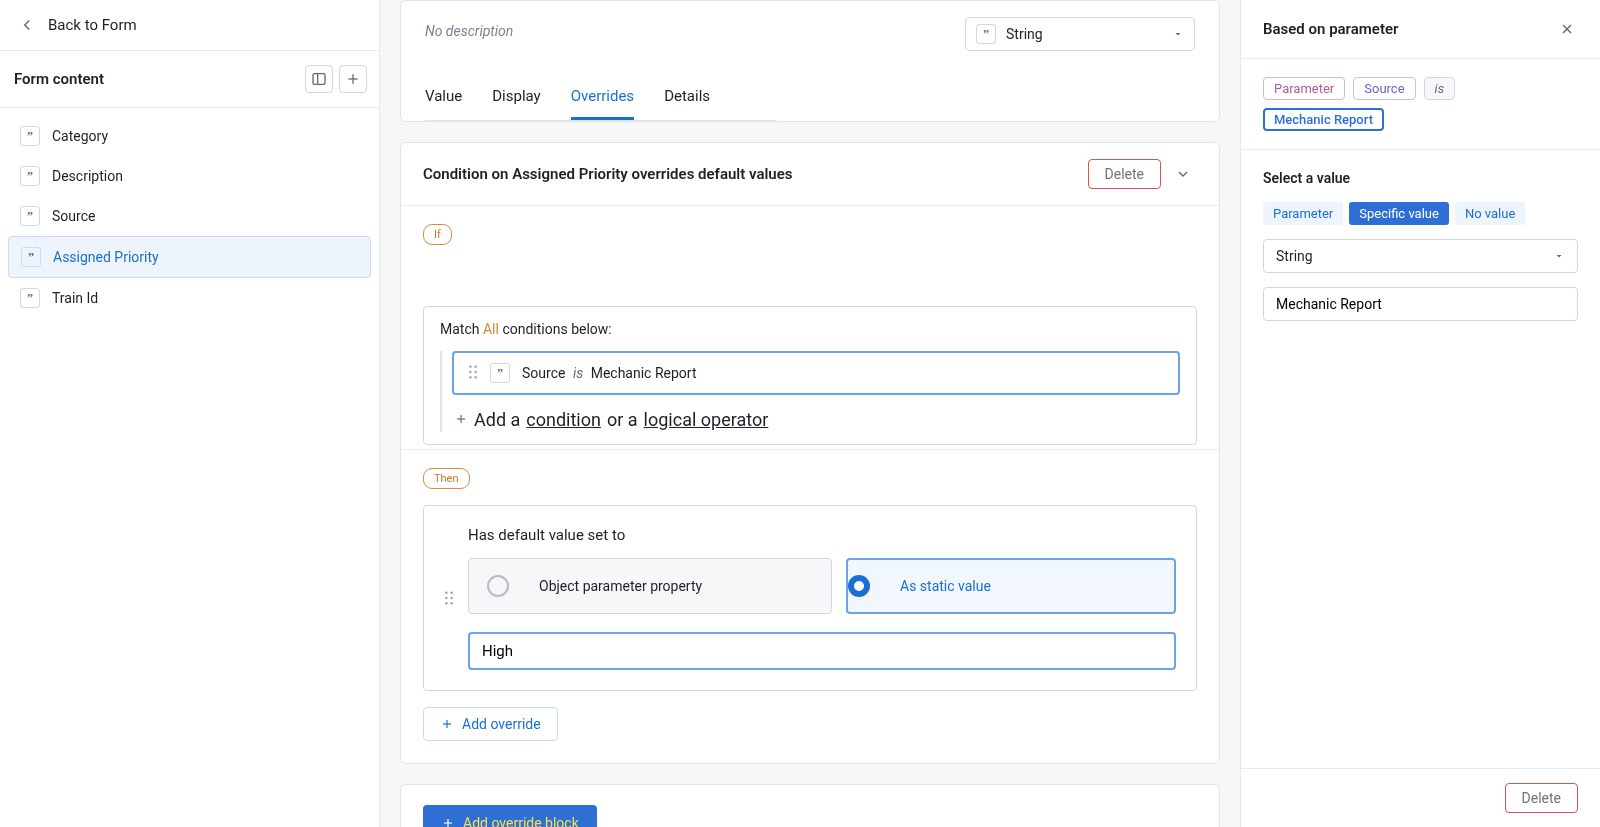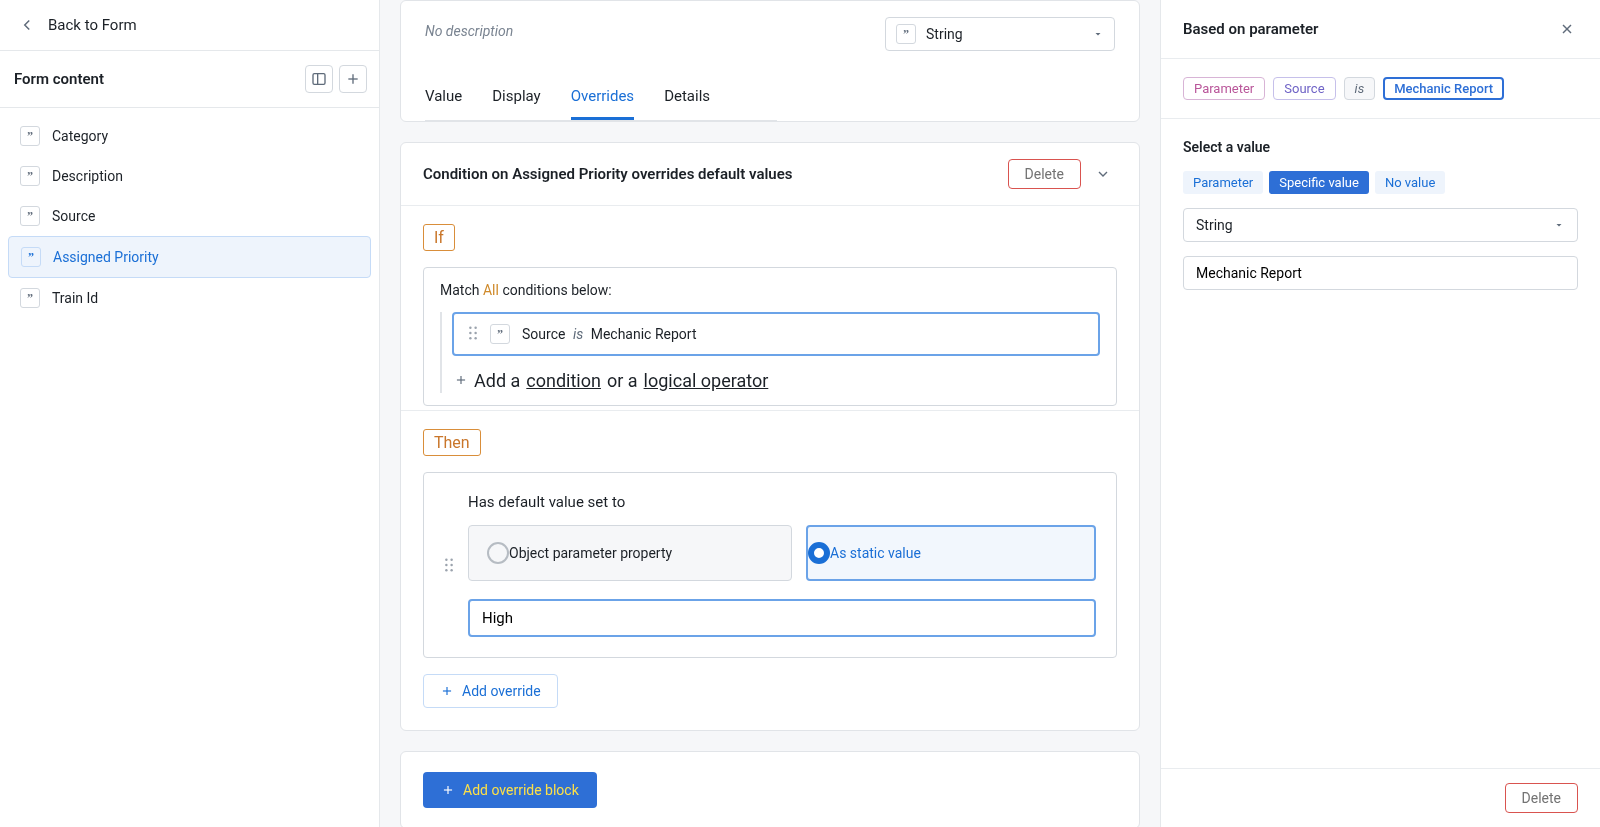--- a/index.html
+++ b/index.html
@@ -34,51 +34,51 @@
   .tab { padding:8px 0 12px 0; font-size:15px; color:#1c2127; cursor:pointer; }
   .tab.active { color:#1a6fd6; border-bottom:3px solid #1a6fd6; }
   .hr { width:352px; height:1px; background:#e1e4e8; margin-top:-1px; }
   .condition-card { }
   .cond-header { display:flex; align-items:center; justify-content:space-between; padding:16px 22px; border-bottom:1px solid #e9ecef; }
   .cond-title { font-weight:600; font-size:15px; }
   .cond-actions { display:flex; align-items:center; gap:8px; }
   .btn-outline-danger { border:1px solid #d9534f; color:#737373; background:#fff; padding:6px 16px; border-radius:4px; font-size:14px; cursor:pointer; }
   .chev-btn { width:28px; height:28px; display:flex; align-items:center; justify-content:center; color:#5f6b7a; cursor:pointer; }
   .cond-body { padding:18px 22px 4px 22px; }
-  .pill { display:inline-block; border:1px solid #d98e3a; color:#c9762a; border-radius:3px; padding:3px 10px; font-size:16px; margin-bottom:16px; }
-  .match-box { border:1px solid #d3d8de; border-radius:4px; padding:14px 16px 12px 16px; }
+  .pill { display:inline-block; border:1px solid #d98e3a; color:#c9762a; border-radius:9px; padding:3px 10px; font-size:11px; margin-bottom:16px; }
+  .match-box { border:1px solid #d3d8de; border-radius:4px; padding:14px 16px 12px 16px;margin-top:45px; }
   .match-label { font-size:14px; color:#1c2127; margin-bottom:14px; }
   .match-label .all { color:#cf8a2b; }
   .cond-row-wrap { border-left:2px solid #e1e4e8; padding-left:10px; }
   .cond-row { border:2px solid #6ba3e8; border-radius:4px; padding:10px 14px; display:flex; align-items:center; gap:12px; margin-bottom:10px; background:#fff;}
   .drag-handle { color:#9ba3ad; cursor:grab; font-size:12px; line-height:1;}
   .drag-handle svg { width:10px; height:14px; }
   .cond-row .qicon { width:20px; height:20px; border:1px solid #d3d8de; border-radius:3px; font-family: Georgia, serif; font-size:12px; color:#5f6b7a; display:flex; align-items:center; justify-content:center; font-weight:bold;}
   .cond-text { font-size:14px; }
   .cond-text .is { font-style:italic; color:#5f6b7a; margin:0 4px; }
   .add-cond-row { display:flex; align-items:center; gap:6px; font-size:18px; color:#1c2127; padding:4px 0 2px 2px; }
   .add-cond-row .plus { color:#5f6b7a; }
   .add-cond-row .link { text-decoration:underline; cursor:pointer; color:#1c2127; }
   .then-body { border-top:1px solid #e9ecef; padding:18px 22px 22px 22px; }
   .then-inner { border:1px solid #d3d8de; border-radius:4px; padding:20px 20px; display:flex; gap:14px; align-items:flex-start; margin-bottom:16px;}
   .then-drag { display:flex; align-items:center; align-self:center; }
   .then-content { flex:1; }
   .then-title { font-size:15px; margin-bottom:14px; }
   .radio-row { display:flex; gap:14px; margin-bottom:18px; }
-  .radio-card { flex:1; border:1px solid #d3d8de; border-radius:4px; padding:16px 18px; display:flex; align-items:center; gap:0; font-size:14px; cursor:pointer;}
+  .radio-card { flex:1; border:1px solid #d3d8de; border-radius:4px; padding:16px 18px; display:flex; align-items:center; gap:30px; font-size:14px; cursor:pointer;}
   .radio-card.inactive { background:#f6f7f9; }
   .radio-card.active { background:#f2f7fd; border:2px solid #6ba3e8; color:#1a6fd6; padding:15px 0;}
   .radio-outline { width:22px; height:22px; border:2px solid #b6bcc3; border-radius:50%; }
   .radio-filled { width:22px; height:22px; border:6px solid #1a6fd6; border-radius:50%; background:#fff; }
   .static-input { width:100%; border:2px solid #6ba3e8; border-radius:4px; padding:8px 12px; font-size:15px; outline:none; }
   .btn-outline-blue { display:inline-flex; align-items:center; gap:8px; border:1px solid #c5dbf7; color:#1a6fd6; background:#fff; padding:8px 16px; border-radius:4px; font-size:14px; cursor:pointer; }
   .bottom-card { padding:20px 22px; }
   .btn-solid-blue { display:inline-flex; align-items:center; gap:8px; background:#2e6fd6; color:#fde047; border:none; padding:10px 18px; border-radius:4px; font-size:14px; cursor:pointer; }
   
-  .rightpanel { width:440px; border-left:1px solid #e5e8eb; display:flex; flex-direction:column; }
+  .rightpanel { width:360px; border-left:1px solid #e5e8eb; display:flex; flex-direction:column; }
   .rp-header { display:flex; align-items:center; justify-content:space-between; padding:18px 22px; border-bottom:1px solid #e9ecef;}
   .rp-title { font-weight:600; font-size:15px; }
   .rp-close { width:22px; height:22px; display:flex; align-items:center; justify-content:center; color:#5f6b7a; cursor:pointer; }
   .rp-chips { padding:18px 22px; border-bottom:1px solid #e9ecef; display:flex; gap:8px; flex-wrap:wrap;}
   .chip { border-radius:4px; padding:3px 10px; font-size:13px; border:1px solid; }
   .chip-pink { border-color:#d8b4d6; color:#b9569a; }
   .chip-purple{ border-color:#c6c0ea; color:#6f63c6; }
   .chip-grey { border-color:#d3d8de; color:#5f6b7a; font-style:italic; background:#f6f7f9;}
   .chip-blue { border:2px solid #2e6fd6; color:#2e6fd6; font-weight:500; padding:2px 9px;}
   .rp-body { padding:20px 22px; flex:1; }

